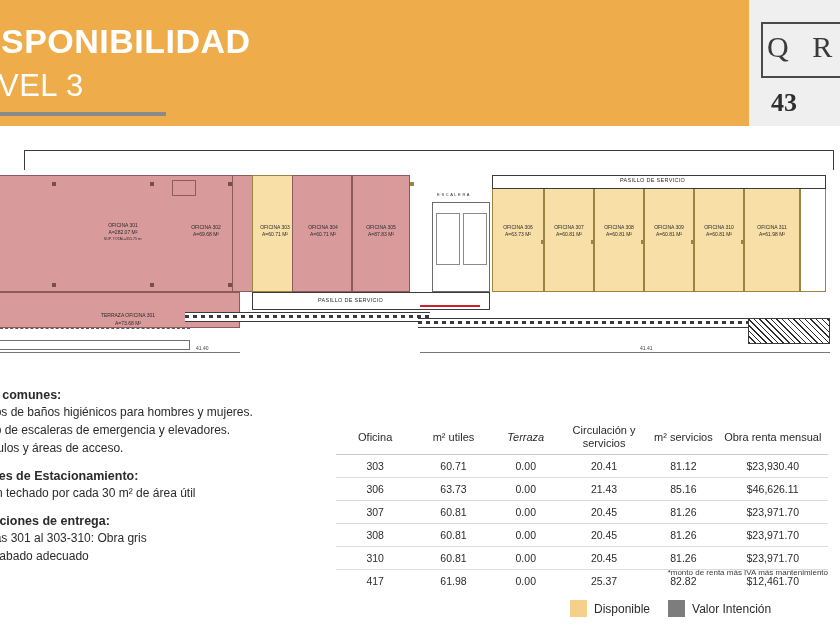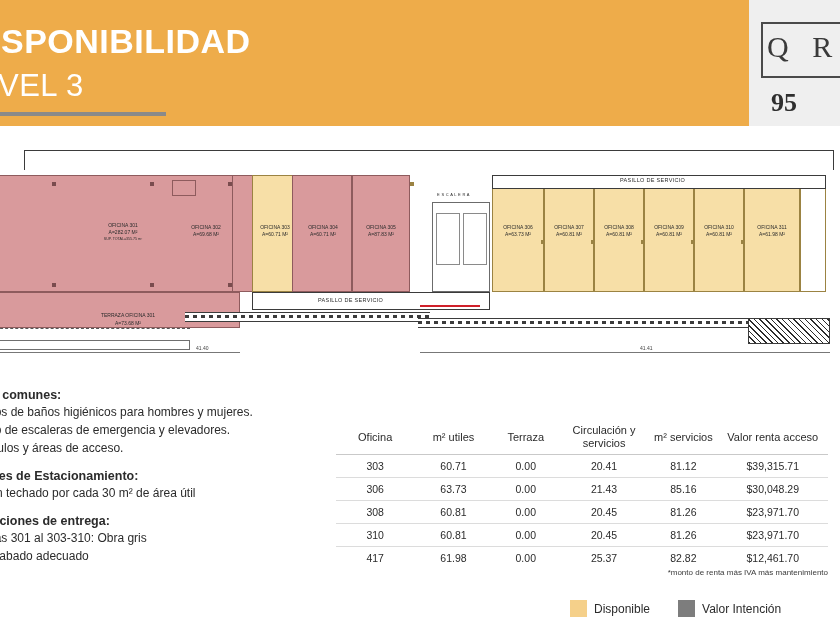--- a/index.html
+++ b/index.html
@@ -259,38 +259,37 @@
   }
   .tbl td {
     padding: 5px 2px;
     text-align: center;
     border-bottom: 1px solid #dcdcdc;
     font-size: 10.5px;
   }
   .tbl tr:last-child td { border-bottom: none; }
   .tbl .c-ofi { width: 78px; }
   .tbl .c-util { width: 78px; }
-  .tbl .c-ter { width: 66px; }
+  .tbl .c-ter { width: 66px; font-style: italic; }
   .tbl .c-circ { width: 90px; }
   .tbl .c-rent { width: 68px; }
   .tbl .c-val { width: 110px; }
   .tbl-note {
     position: absolute;
     right: 12px; top: 568px;
     font-size: 8px;
     color: #3a3a3a;
   }
 
   
   .legend {
     position: absolute;
     left: 570px; top: 600px;
     display: flex;
     align-items: center;
-    gap: 10px;
     font-size: 12px;
     color: #2b2b2b;
   }
   .swatch {
     display: inline-block;
     width: 17px; height: 17px;
     vertical-align: middle;
   }
   .legend-item { display: flex; align-items: center; gap: 7px; }
   .sw-disp { background: #f5d08a; }
@@ -302,21 +301,21 @@
 <div id="page">
 
   <div class="header-band"></div>
   <div class="header-title1">DISPONIBILIDAD</div>
   <div class="header-title2">NIVEL 3</div>
   <div class="header-rule"></div>
 
   <div class="logo-block">
     <div class="logo-box"></div>
     <div class="logo-letters">Q R O</div>
-    <div class="logo-num">95</div>
+    <div class="logo-num">43</div>
   </div>
 
   <div class="plan">
 
     <div class="plan-topline"></div>
 
     <div class="pink-block"></div>
     <div class="pink-block2"></div>
 
     <div class="room-y" style="left:252px; width:46px;"></div>
@@ -427,39 +426,47 @@
   </div>
 
   <table class="tbl">
     <thead>
       <tr>
         <th class="c-ofi">Oficina</th>
         <th class="c-util">m² utiles</th>
         <th class="c-ter">Terraza</th>
         <th class="c-circ">Circulación y servicios</th>
         <th class="c-rent">m² servicios</th>
-        <th class="c-val">Valor renta acceso</th>
+        <th class="c-val">Obra renta mensual</th>
       </tr>
     </thead>
     <tbody>
       <tr>
         <td>303</td>
         <td>60.71</td>
         <td>0.00</td>
         <td>20.41</td>
         <td>81.12</td>
-        <td>$39,315.71</td>
+        <td>$23,930.40</td>
       </tr>
       <tr>
         <td>306</td>
         <td>63.73</td>
         <td>0.00</td>
         <td>21.43</td>
         <td>85.16</td>
-        <td>$30,048.29</td>
+        <td>$46,626.11</td>
+      </tr>
+      <tr>
+        <td>307</td>
+        <td>60.81</td>
+        <td>0.00</td>
+        <td>20.45</td>
+        <td>81.26</td>
+        <td>$23,971.70</td>
       </tr>
       <tr>
         <td>308</td>
         <td>60.81</td>
         <td>0.00</td>
         <td>20.45</td>
         <td>81.26</td>
         <td>$23,971.70</td>
       </tr>
       <tr>

